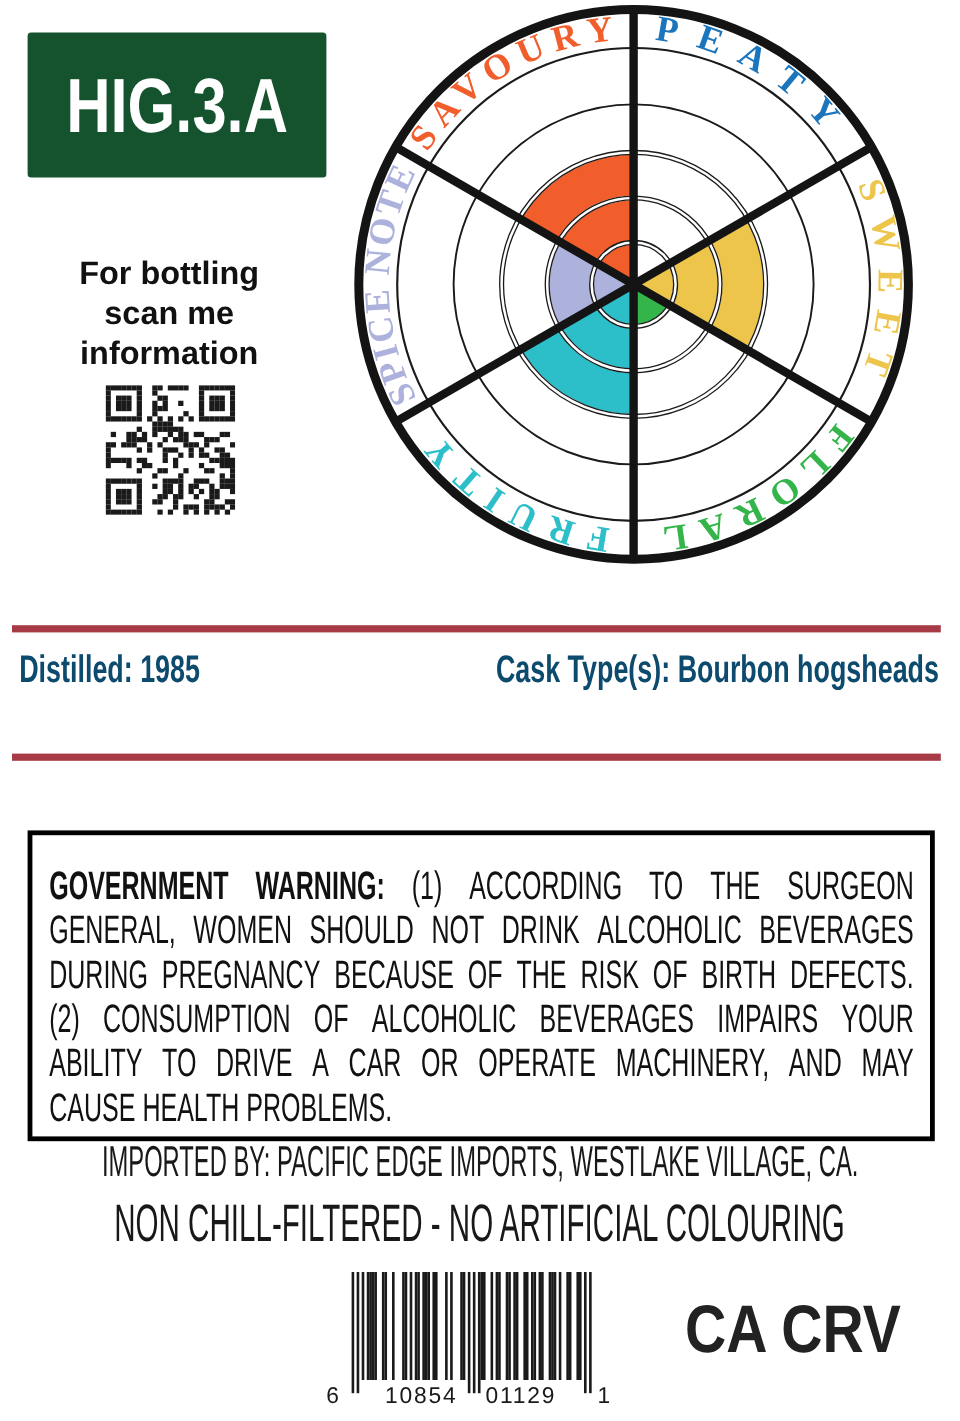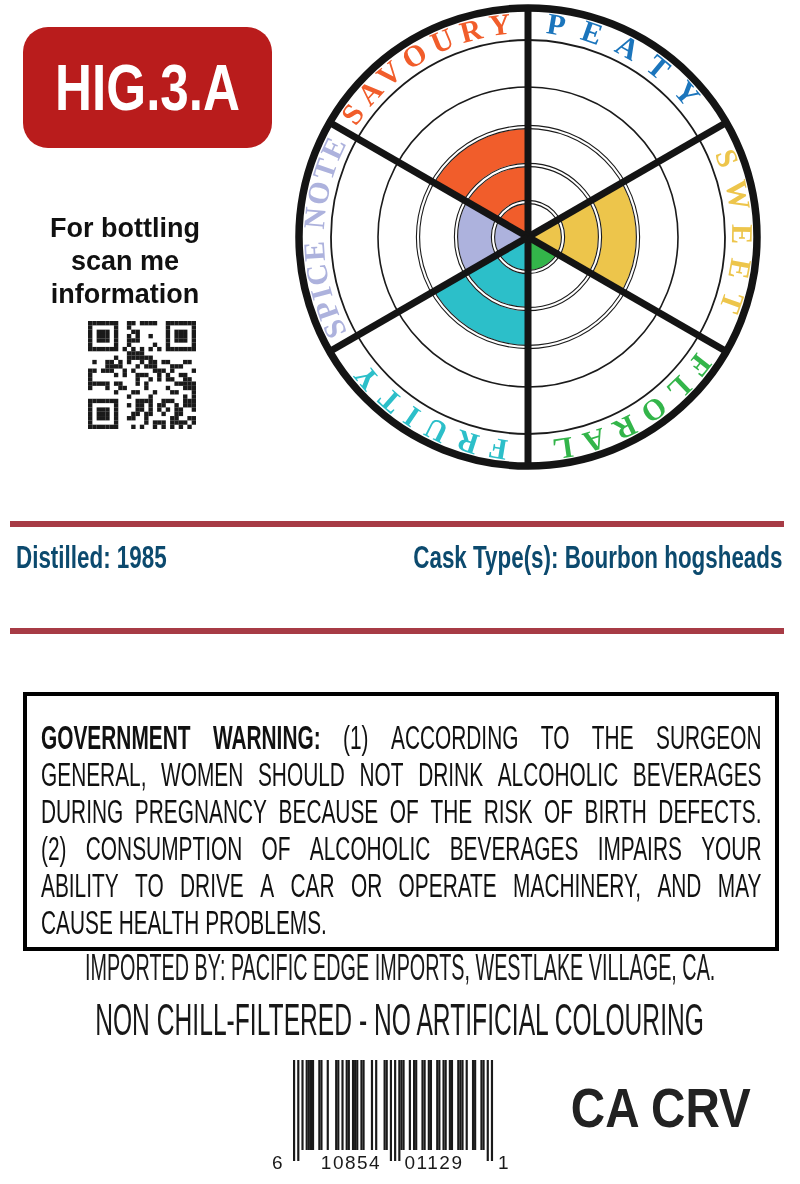--- a/index.html
+++ b/index.html
@@ -1,26 +1,26 @@
 <!DOCTYPE html>
 <html><head>
 <meta charset="utf-8">
 <style>
   html,body{margin:0;padding:0;background:#fff;}
   body{font-family:"Liberation Sans",sans-serif;color:#1a1a1a;}
   .label{position:relative;width:800px;height:1184px;background:#fff;overflow:hidden;}
 
   
-  .badge{position:absolute;left:23px;top:27px;width:249px;height:121px;background:#b91c1c;
-         border-radius:25px;display:flex;align-items:center;justify-content:center;text-align:right;}
+  .badge{position:absolute;left:23px;top:27px;width:249px;height:121px;background:#14532d;
+         border-radius:3px;display:flex;align-items:center;justify-content:center;text-align:right;}
   .badge span{color:#fff;font-weight:bold;font-size:64px;display:inline-block;
               transform:scaleX(.8);white-space:nowrap;}
 
   
-  .scan-note{position:absolute;left:15px;top:212px;width:220px;text-align:center;
+  .scan-note{position:absolute;left:31px;top:212px;width:220px;text-align:center;
              font-weight:bold;font-size:27px;line-height:33px;color:#111;}
   .qr{position:absolute;left:88px;top:321px;}
 
   
   .wheel{position:absolute;left:293px;top:2px;}
 
   
   .rule{position:absolute;left:10px;width:774px;height:6px;background:#a73b45;}
   .rule1{top:521px;} .rule2{top:628px;}
 

